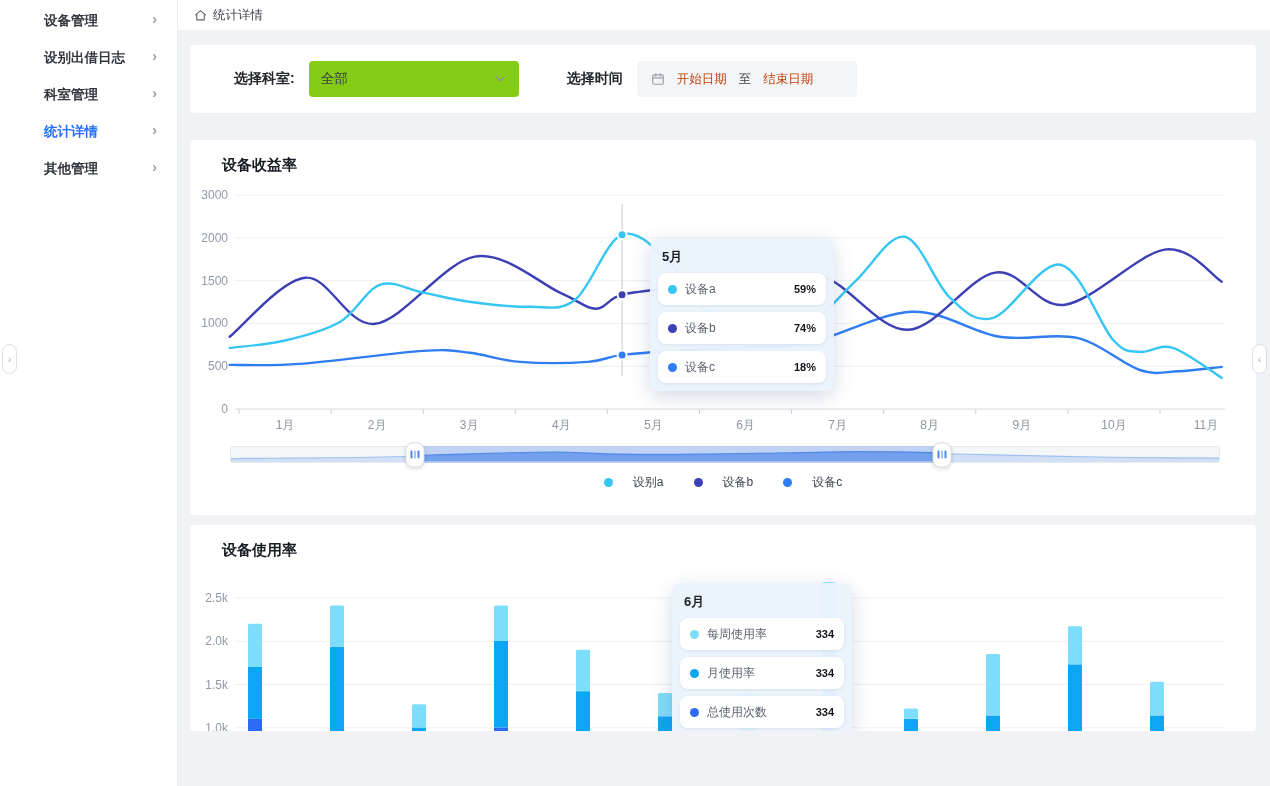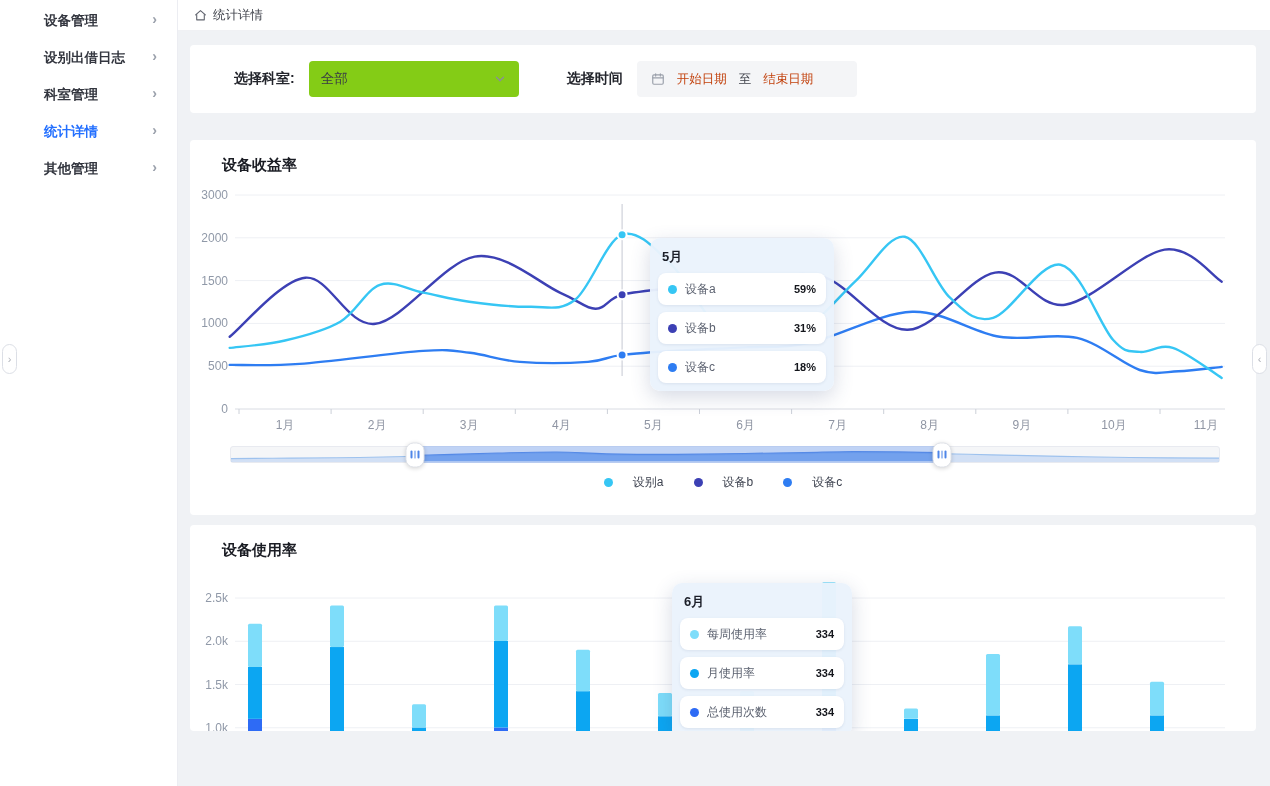--- a/index.html
+++ b/index.html
@@ -191,21 +191,21 @@
       <div class="tooltip" id="tooltip-revenue">
         <div class="tt-title">5月</div>
         <div class="tt-row">
           <span class="tt-dot" style="background: rgb(54, 198, 244);"></span>
           <span class="tt-label">设备a</span>
           <span class="tt-value">59%</span>
         </div>
         <div class="tt-row">
           <span class="tt-dot" style="background: rgb(60, 64, 180);"></span>
           <span class="tt-label">设备b</span>
-          <span class="tt-value">31%</span>
+          <span class="tt-value">74%</span>
         </div>
         <div class="tt-row">
           <span class="tt-dot" style="background: rgb(46, 125, 242);"></span>
           <span class="tt-label">设备c</span>
           <span class="tt-value">18%</span>
         </div>
       </div>
 
       <div class="dz" id="datazoom">
         <svg class="dz-wave" id="dz-wave-base" viewBox="0 0 990 15">

